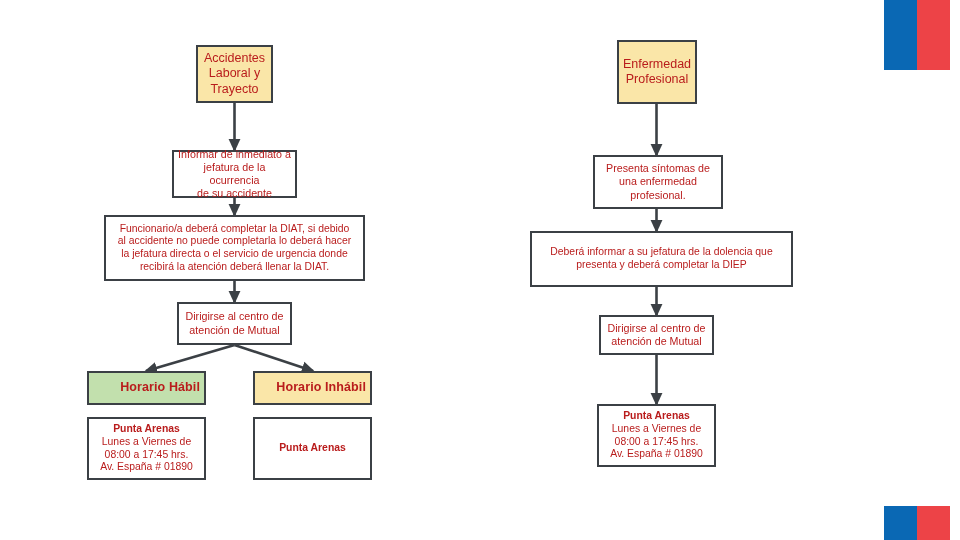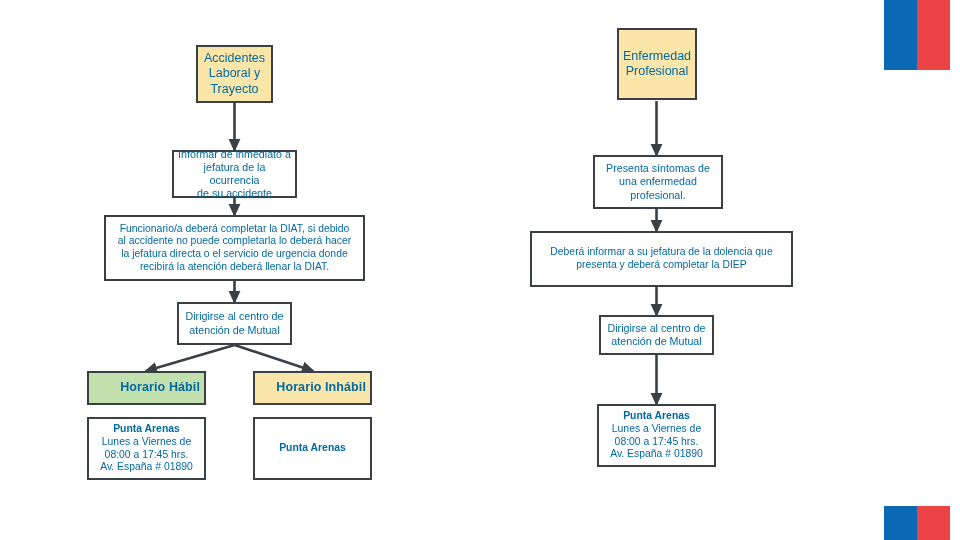--- a/index.html
+++ b/index.html
@@ -34,21 +34,21 @@
   .node {
     position: absolute;
     box-sizing: border-box;
     border: 2px solid #3b4045;
     background: #ffffff;
     display: flex;
     align-items: center;
     justify-content: center;
     text-align: center;
     line-height: 1.22;
-    color: #0369a1;
+    color: #b91c1c;
     z-index: 2;
   }
   .node .txt {
     display: block;
     width: 100%;
     padding: 0 4px;
     white-space: pre-line;
   }
   .node.fill-yellow { background: #fae6a8; }
   .node.fill-green  { background: #c2e0ad; }
@@ -145,21 +145,21 @@
     <span class="hdr">Punta Arenas</span>
     <span class="txt">Lunes a Viernes de
 08:00 a 17:45 hrs.
 Av. España # 01890</span>
   </div>
 
   <div class="node info" style="left:253px; top:417px; width:119px; height:63px; flex-direction:column;">
     <span class="hdr">Punta Arenas</span>
   </div>
 
-  <div class="node start-chip fill-yellow" style="left:617px; top:28px; width:80px; height:72px;">
+  <div class="node start-chip fill-yellow" style="left:617px; top:40px; width:80px; height:64px;">
     <span class="txt">Enfermedad
 Profesional</span>
   </div>
 
   <div class="node step" style="left:593px; top:155px; width:130px; height:54px;">
     <span class="txt">Presenta síntomas de
 una enfermedad
 profesional.</span>
   </div>
 

